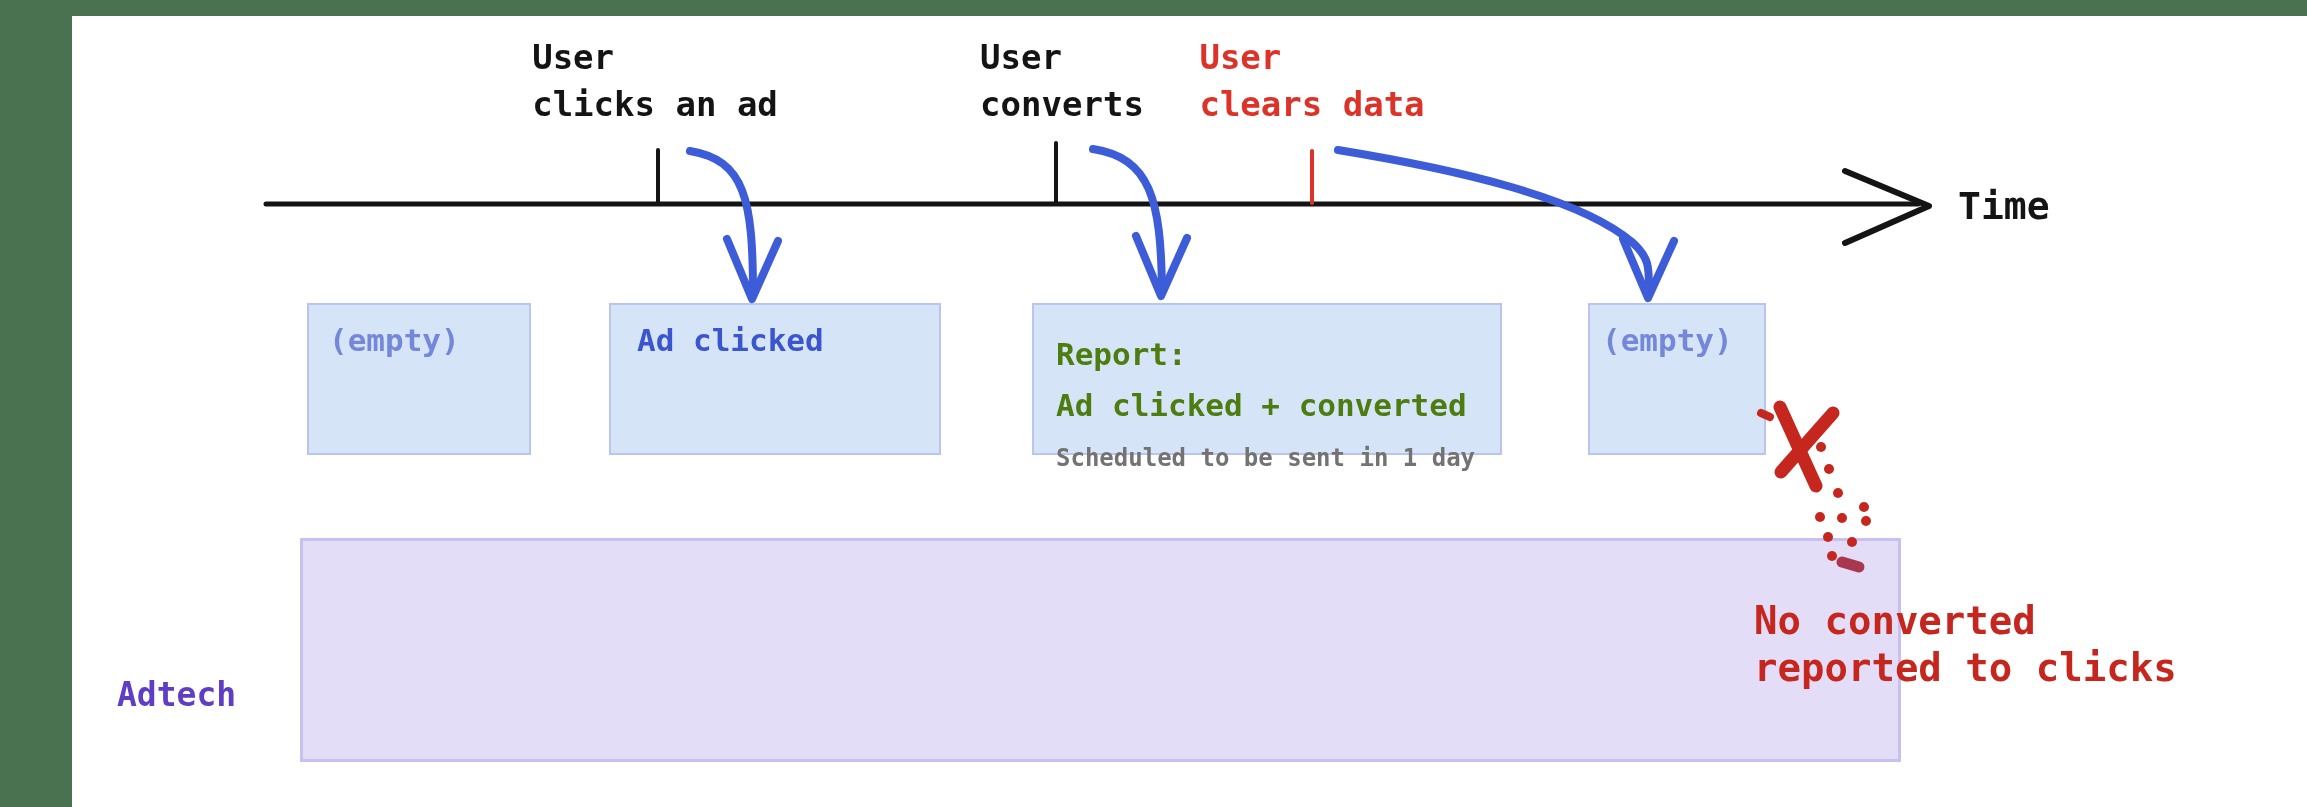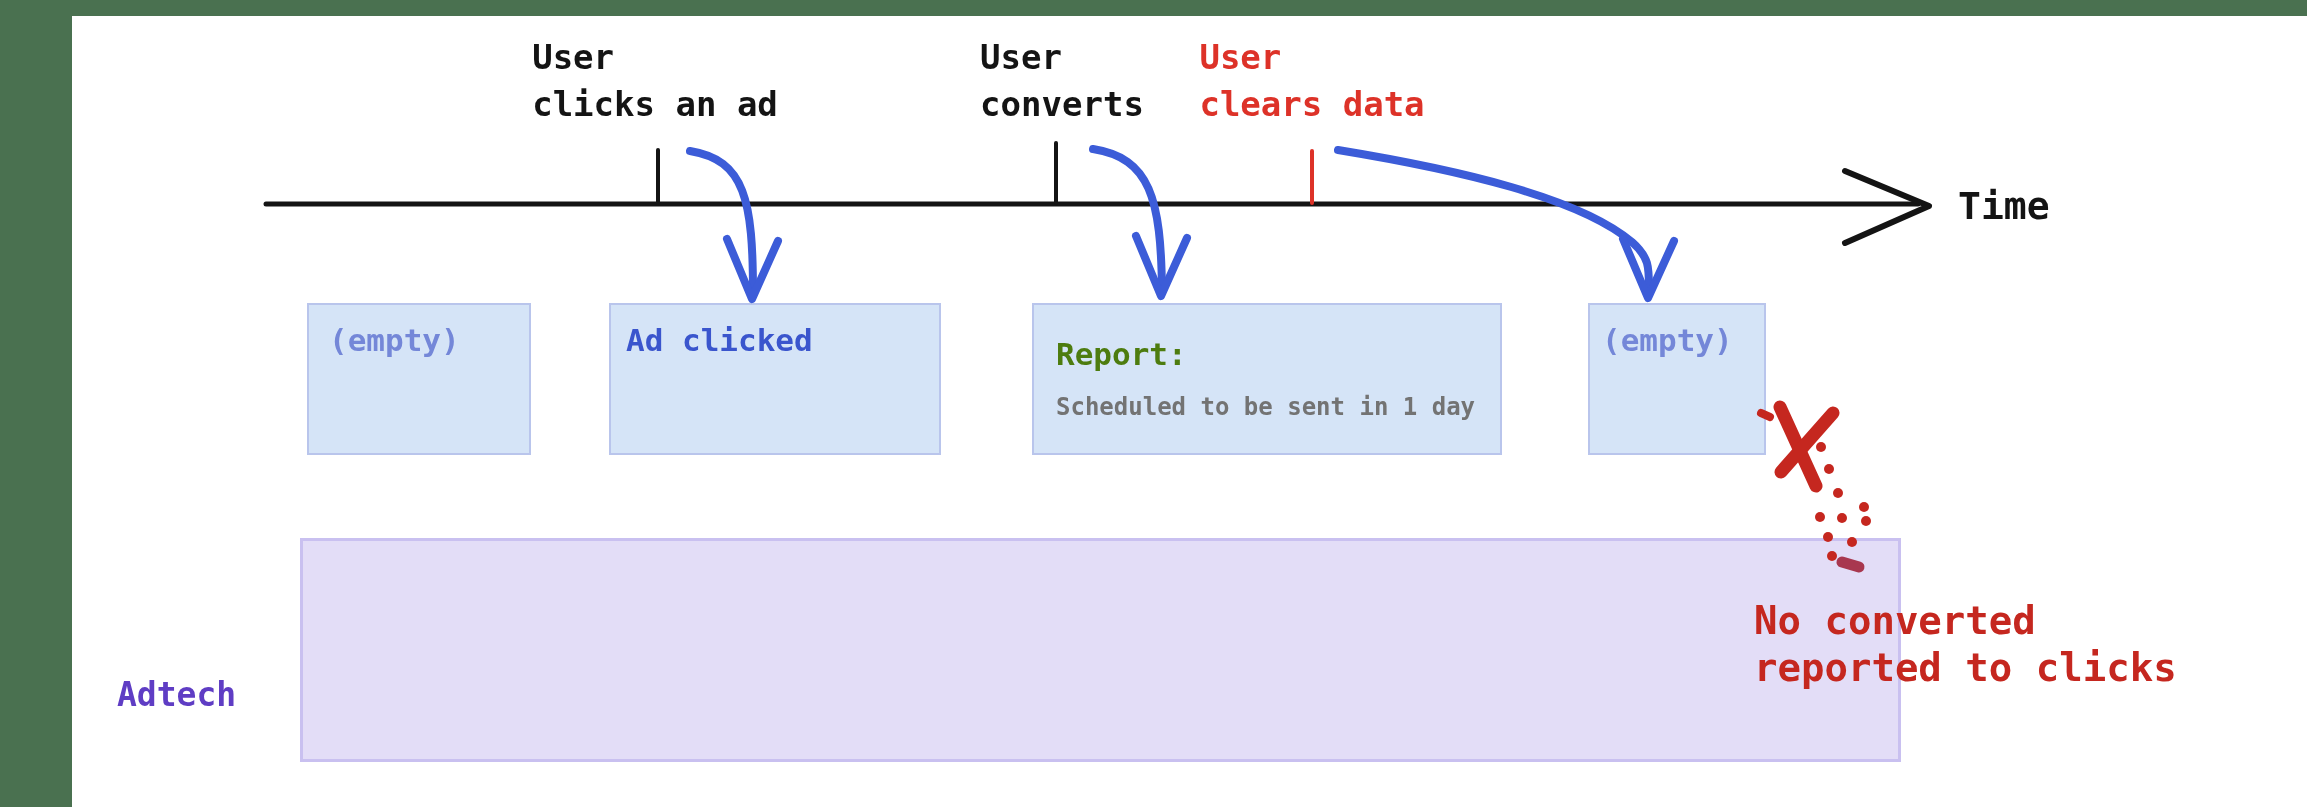--- a/index.html
+++ b/index.html
@@ -21,21 +21,21 @@
   .row-label{position:absolute;font-size:33px;line-height:50px;white-space:pre;z-index:6;}
   .row-label.browser{left:97px;top:316px;color:#3a55cd;}
   .row-label.adtech{left:117px;top:570px;color:#5f3dc4;}
 
   .sbox{position:absolute;top:291px;height:152px;background:#d5e4f7;border:2px solid #b9c5ec;
     box-sizing:border-box;z-index:2;margin-top:12px;}
   .sbox .txt{font-size:31px;line-height:38px;}
   .muted{color:#7487d8;}
   .bluetxt{color:#3a55cd;}
   .box1{left:307px;width:224px;padding:16px 0 0 20px;}
-  .box2{left:609px;width:332px;padding:16px 0 0 15px;}
+  .box2{left:609px;width:332px;padding:16px 0 0 26px;}
   .box3{left:1032px;width:470px;padding:24px 0 0 22px;}
   .box4{left:1588px;width:178px;padding:16px 0 0 12px;}
   .box3 .line{font-size:31px;line-height:51px;color:#4d7c0f;}
   .box3 .note{font-size:24px;line-height:30px;margin-top:12px;color:#737373;}
 
   .server-box{position:absolute;left:300px;top:538px;width:1601px;height:224px;
     background:#e3ddf7;border:3px solid #c9c0f0;box-sizing:border-box;z-index:1;}
 
   .annotation{position:absolute;color:#c5271f;font-size:39px;line-height:47px;white-space:nowrap;z-index:6;}
   .no-report{left:1855px;top:422px;}
@@ -70,20 +70,21 @@
   </div>
 
   <div class="sbox box1">
     <div class="txt muted">(empty)</div>
   </div>
   <div class="sbox box2">
     <div class="txt bluetxt">Ad clicked</div>
   </div>
   <div class="sbox box3">
     <div class="line">Report:</div>
+    <div class="line">Ad clicked + converted</div>
     <div class="note">Scheduled to be sent in 1 day</div>
   </div>
   <div class="sbox box4">
     <div class="txt muted">(empty)</div>
   </div>
 
   <div class="server-box"></div>
 
   <div class="annotation no-conversion">
     <div>No converted</div>

